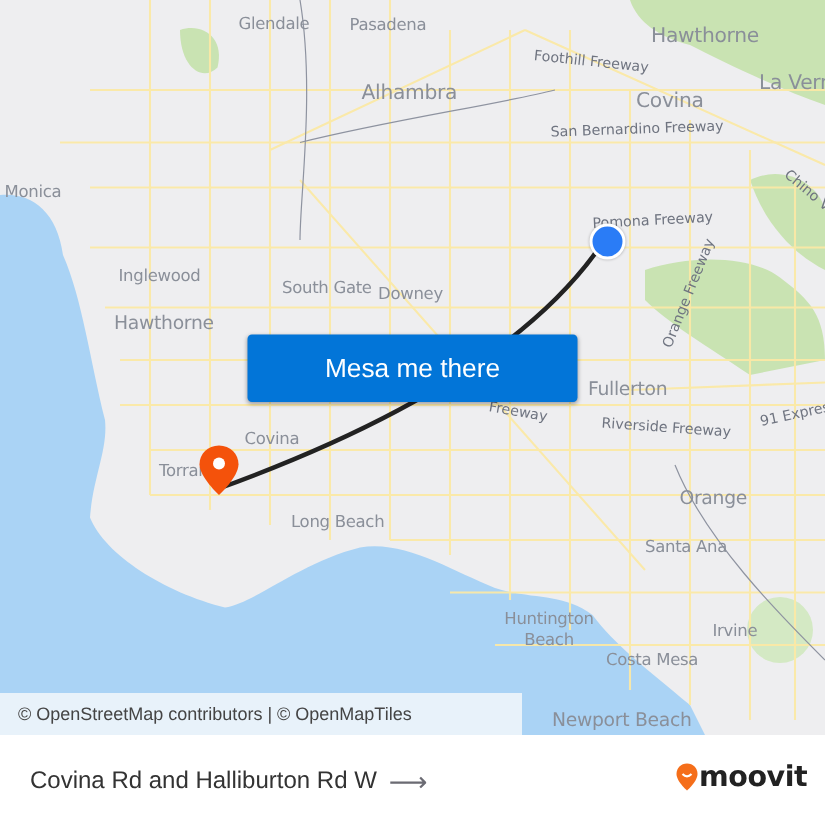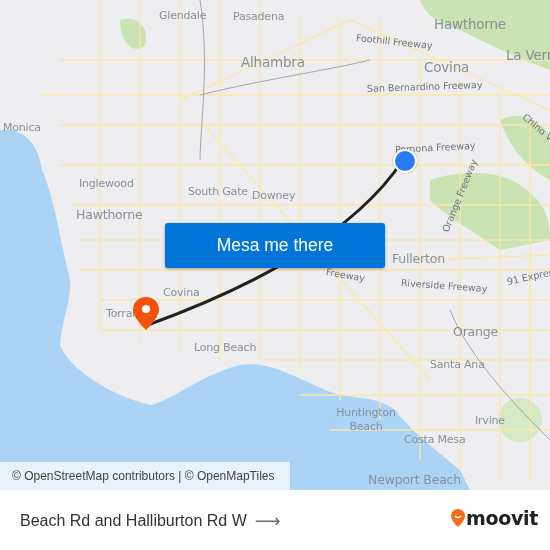--- a/index.html
+++ b/index.html
@@ -5,21 +5,21 @@
   html, body { margin:0; padding:0; }
   body { width:550px; height:550px; position:relative; overflow:hidden; background:#ffffff; font-family:"Liberation Sans", sans-serif; }
   #map { position:absolute; left:0; top:0; width:550px; height:490px; overflow:hidden; background:#eeeef0; }
   #map svg.base { position:absolute; left:0; top:0; }
   .city { position:absolute; color:#8a8f99; font-family:"DejaVu Sans", sans-serif; white-space:nowrap; letter-spacing:-0.2px; }
   .city.sm { font-size:11px; }
   .city.md { font-size:12.5px; }
   .city.lg { font-size:13.5px; }
   .road { position:absolute; color:#6f7480; font-family:"DejaVu Sans", sans-serif; font-size:9.5px; white-space:nowrap; transform-origin:left center; }
   #take-btn { position:absolute; left:165px; top:223px; width:220px; height:45px; background:#0275d8; color:#fff; border-radius:3px; box-shadow:0 1px 3px rgba(0,0,0,0.35); display:flex; align-items:center; justify-content:center; font-size:17.5px; font-family:"Liberation Sans", sans-serif; cursor:pointer; }
-  #attrib { position:absolute; left:0; top:462px; width:290px; height:28px; background:rgba(235,243,250,0.95); display:flex; align-items:center; }
+  #attrib { position:absolute; left:0; top:462px; width:348px; height:28px; background:rgba(235,243,250,0.95); display:flex; align-items:center; }
   #attrib span { font-size:12px; color:#444; margin-left:12px; font-family:"Liberation Sans", sans-serif; }
   #origin { position:absolute; left:393px; top:149px; width:20px; height:20px; border-radius:50%; background:#2a7cf6; border:2px solid #fff; box-shadow:0 0 2px rgba(0,0,0,0.3); }
   #dest { position:absolute; left:132px; top:296px; }
   #footer { position:absolute; left:0; top:490px; width:550px; height:60px; background:#fff; }
   #route-text { position:absolute; left:20px; top:20px; font-size:16px; color:#333; display:flex; align-items:center; }
   #route-text .arrow { margin:0 8px; color:#6b6b73; font-size:18px; }
   #logo { position:absolute; left:450px; top:17px; display:flex; align-items:center; }
   #logo .word { font-size:19px; font-weight:bold; color:#222; letter-spacing:-0.3px; font-family:"DejaVu Sans", sans-serif; }
 </style>
 </head>
@@ -116,21 +116,21 @@
 
   <div id="take-btn">Mesa me there</div>
 
   <div id="attrib">
     <span>© OpenStreetMap contributors | © OpenMapTiles</span>
   </div>
 </div>
 
 <div id="footer">
   <div id="route-text">
-    <span>Beach Rd and Halliburton Rd W</span>
+    <span>Covina Rd and Halliburton Rd W</span>
     <span class="arrow">⟶</span>
   </div>
   <div id="logo">
     <svg width="16" height="20" viewBox="0 0 16 20">
       <path d="M8,1 C4,1 1,4 1,8 C1,13 8,19 8,19 C8,19 15,13 15,8 C15,4 12,1 8,1 Z" fill="#f56e1a"></path>
       <path d="M5,8 Q8,11 11,8" stroke="#fff" stroke-width="1.5" fill="none"></path>
     </svg>
     <span class="word">moovit</span>
   </div>
 </div>

